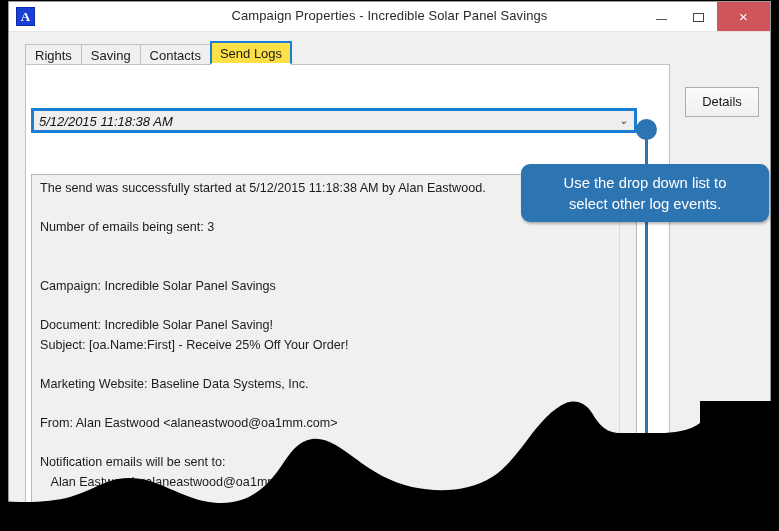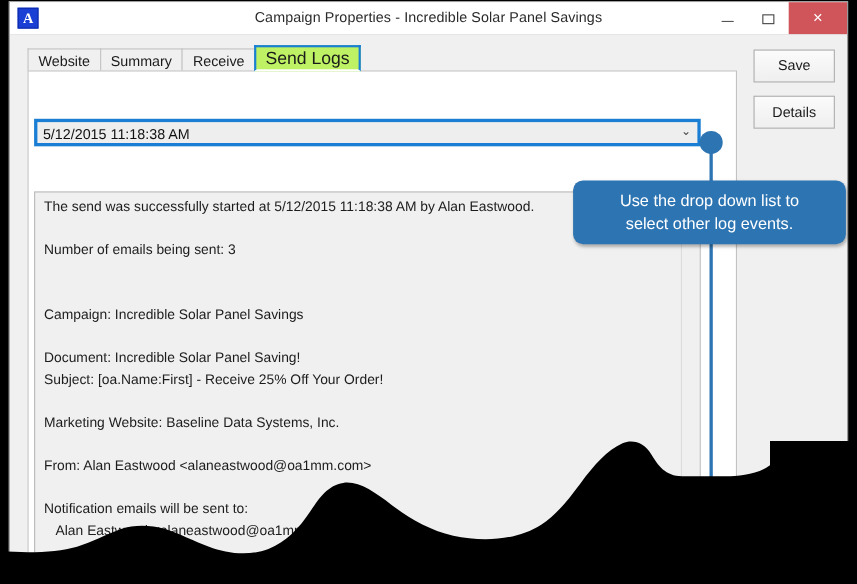--- a/index.html
+++ b/index.html
@@ -133,26 +133,26 @@
     border: 1px solid #c2c2c2;
     border-bottom: none;
     box-sizing: border-box;
     margin-right: -1px;
     cursor: default;
     white-space: nowrap;
   }
   .tab.active {
     height: 24px;
     line-height: 22px;
-    background: #bef264;
+    background: #fde047;
     border: 2px solid #1a7fd4;
     border-bottom: 2px solid #ffffff;
     position: relative;
     z-index: 3;
-    font-size: 16px;
+    font-size: 13px;
     padding: 0 8px;
   }
 
   
   #tabpanel {
     position: absolute;
     left: 16px;
     top: 32px;
     width: 645px;
     height: 452px;
@@ -165,20 +165,21 @@
   #log-select {
     position: absolute;
     left: 22px;
     top: 76px;
     width: 606px;
     height: 25px;
     background: #eeeeee;
     border: 3px solid #1a7fd4;
     box-sizing: border-box;
     cursor: default;
+    font-style: italic;
   }
   #log-select-value {
     position: absolute;
     left: 5px;
     top: 2px;
     font-size: 13px;
     color: #111111;
     line-height: 17px;
   }
   #log-select-arrow {
@@ -320,23 +321,23 @@
         <span class="glyph-max"></span>
       </div>
       <div class="wbtn" id="btn-close">
         <span class="glyph-close">×</span>
       </div>
     </div>
 
     <div id="body-area">
 
       <div id="tabstrip">
-        <div class="tab">Website</div>
-        <div class="tab">Summary</div>
-        <div class="tab">Receive</div>
+        <div class="tab">Rights</div>
+        <div class="tab">Saving</div>
+        <div class="tab">Contacts</div>
         <div class="tab active">Send Logs</div>
       </div>
 
       <div id="tabpanel"></div>
 
       <div id="log-select">
         <span id="log-select-value">5/12/2015 11:18:38 AM</span>
         <span id="log-select-arrow">⌄</span>
       </div>
 
@@ -359,21 +360,20 @@
    Alan Eastwood &lt;alaneastwood@oa1mm.com&gt;
 
 3 Contacts Found in:
 (Unsubscribed contacts were automatically removed.)
    All Contacts (Count = 3)</div>
         <div id="log-scrollbar">
           <div id="log-scroll-up">∧</div>
         </div>
       </div>
 
-      <div class="sidebtn" id="btn-save">Save</div>
       <div class="sidebtn" id="btn-cancel">Details</div>
 
     </div>
   </div>
 
   <div id="callout-line"></div>
   <div id="callout-dot"></div>
   <div id="callout-box">
     <span id="callout-text">Use the drop down list to
 select other log events.</span>

